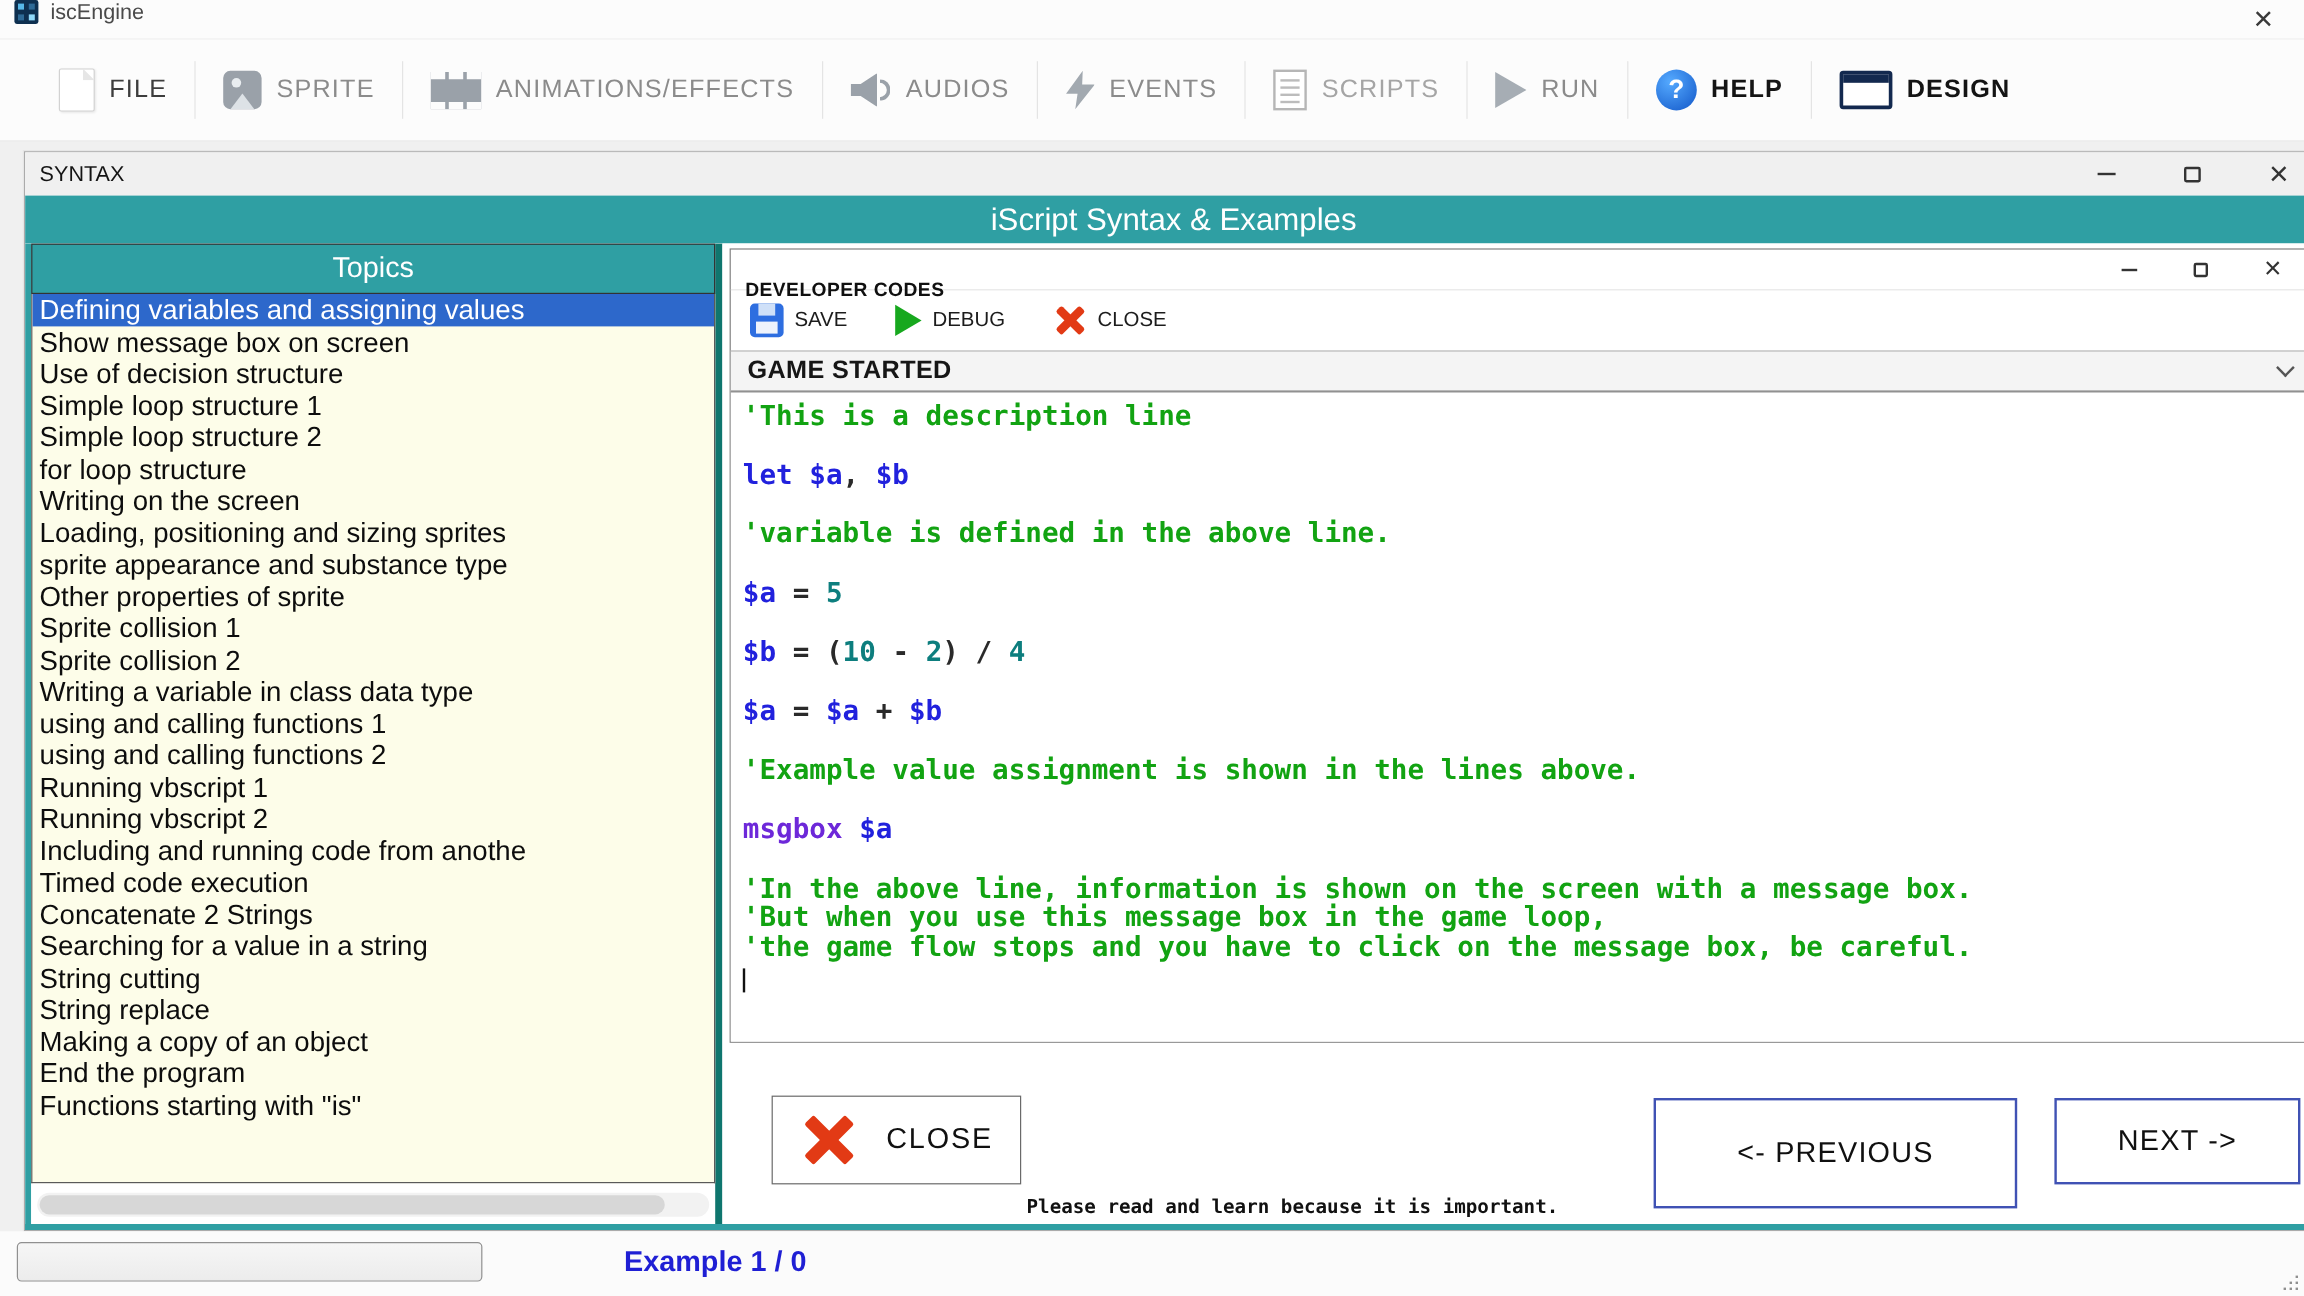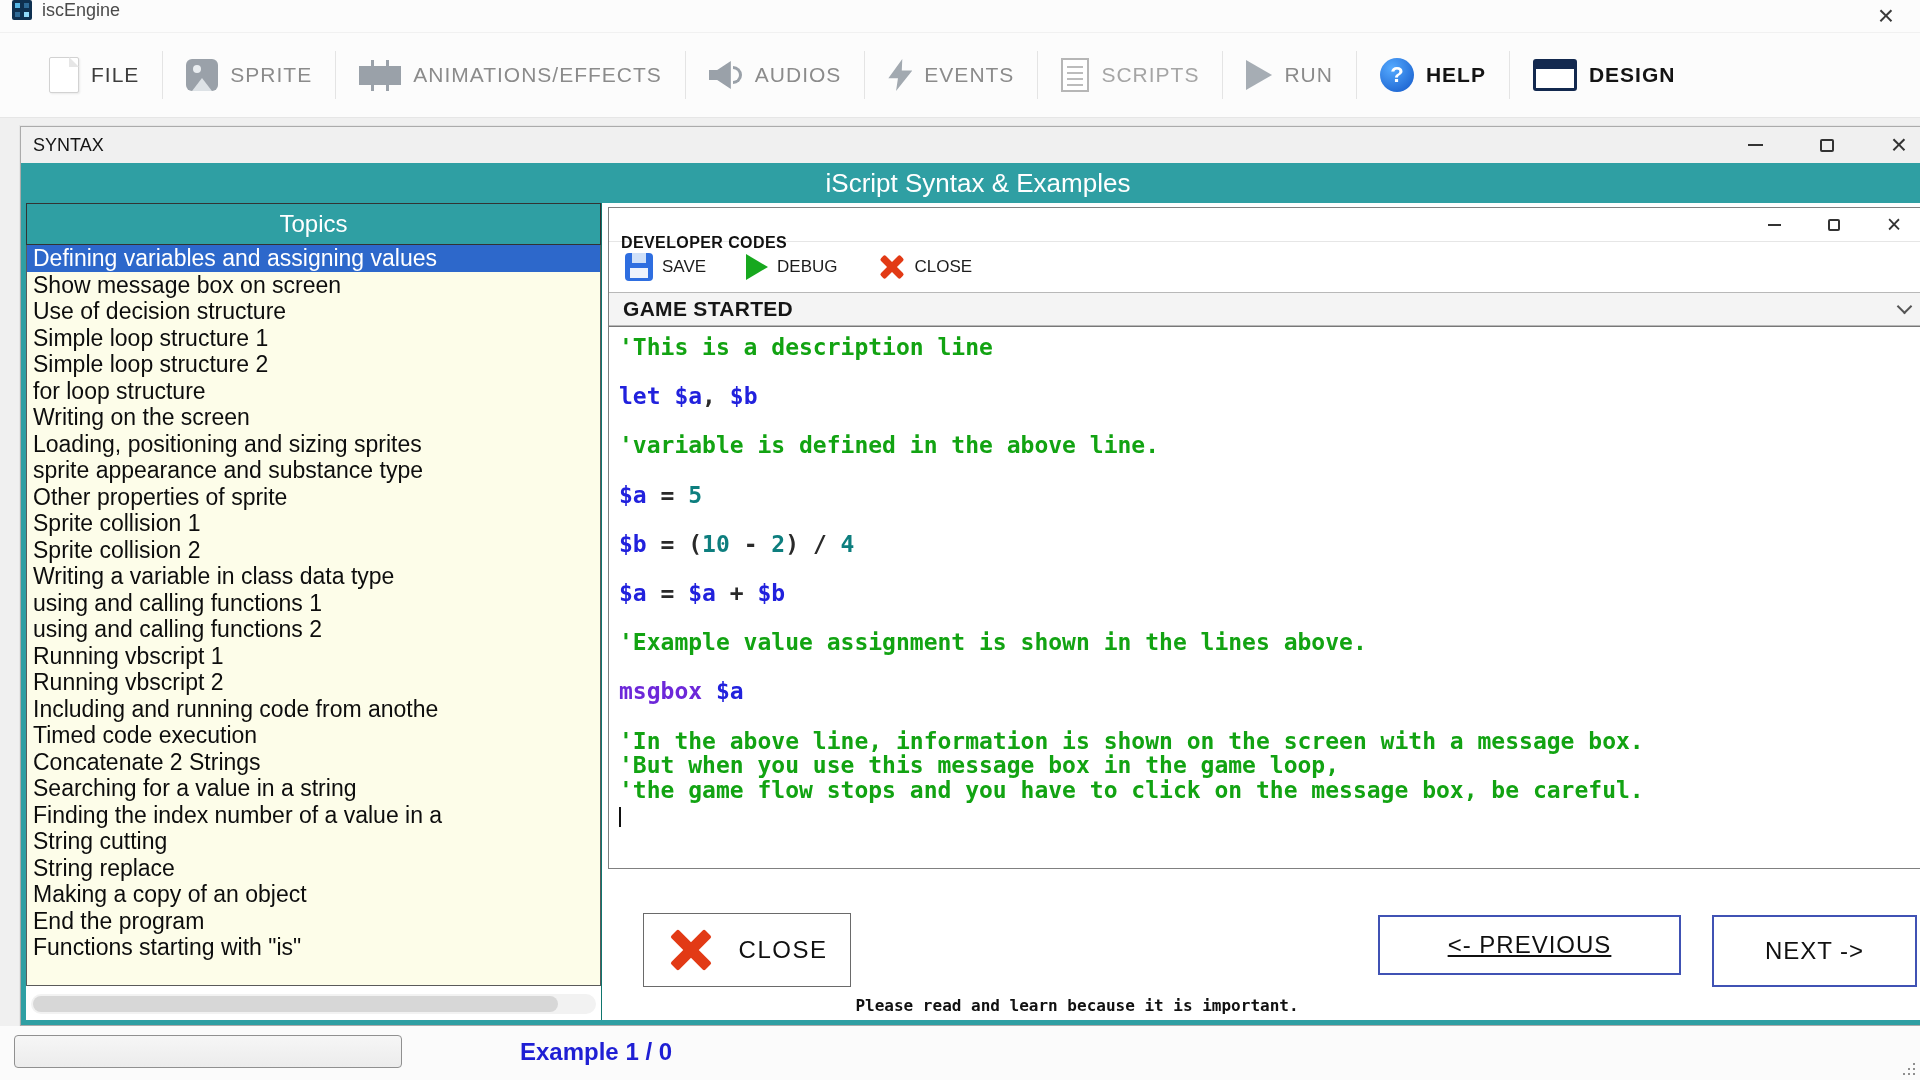--- a/index.html
+++ b/index.html
@@ -55,21 +55,21 @@
   .syn-title { font-size:18px; color:#141414; }
   .syn-controls { margin-left:auto; display:flex; height:100%; }
   .wbtn { width:72px; height:100%; display:flex; align-items:center; justify-content:center; cursor:pointer; }
   .ic-min { width:15px; height:2px; background:#333; }
   .ic-max { width:14px; height:13px; border:2px solid #333; border-radius:2px; }
   .ic-close:before { content:"\00D7"; font-size:28px; color:#333; font-weight:300; line-height:1; }
   .syn-banner { height:40px; background:#2f9fa3; color:#fff; font-size:26px; display:flex; align-items:center; justify-content:center; flex:none; }
   .syn-body { flex:1; display:flex; min-height:0; background:#fff; border:5px solid #2f9fa3; border-top:none; }
 
   
-  .topics-panel { width:576px; flex:none; display:flex; flex-direction:column; border-right:1px solid #0f766e; background:#fff; min-height:0; }
+  .topics-panel { width:576px; flex:none; display:flex; flex-direction:column; border-right:6px solid #0f766e; background:#fff; min-height:0; }
   .topics-header { height:42px; flex:none; background:#2f9fa3; border:1px solid #333; color:#fff; font-size:24px;
        display:flex; align-items:center; justify-content:center; }
   .topics-list { flex:1; min-height:0; background:#fdfde9; border:1px solid #5a5a5a; border-top:none; overflow:hidden; }
   .topic { height:26.5px; line-height:26.5px; font-size:23px; padding-left:6px; color:#0d0d0d; white-space:nowrap; overflow:hidden; }
   .topic.sel { background:#2d68cb; color:#fff; }
   .topics-hscroll { flex:none; height:20px; margin:8px 5px 6px 5px; background:#f2f2f2; border-radius:10px; position:relative; cursor:pointer; }
   .topics-hscroll-thumb { position:absolute; top:2px; bottom:2px; left:2px; width:93%; background:#d7d7d7; border-radius:8px; }
 
   
   .right-area { flex:1; position:relative; min-width:0; background:#fff; }
@@ -112,21 +112,21 @@
   .var { color:#2121dd; }
   .num { color:#0d7e7e; }
   .op  { color:#2a2a2a; }
   .fn  { color:#6d28d9; }
   .caret { display:inline-block; width:2px; height:20px; background:#111; vertical-align:text-bottom; }
 
   
   .footer-btn { position:absolute; background:#fff; display:flex; align-items:center; justify-content:center;
        font-size:24px; color:#101010; cursor:pointer; letter-spacing:1px; white-space:nowrap; }
   .close-big { top:710px; left:41px; width:208px; height:74px; border:1px solid #6a6a6a; gap:24px; letter-spacing:1.5px; }
-  .prev { top:712px; left:776px; width:303px; height:60px; border:2px solid #4052b4;text-decoration:underline; }
+  .prev { top:712px; left:776px; width:303px; height:92px; border:2px solid #4052b4; }
   .next { top:712px; left:1110px; width:205px; height:72px; border:2px solid #4052b4; }
   .footer-note { position:absolute; top:793px; left:240px; width:470px; text-align:center;
        font-family:"DejaVu Sans Mono","Liberation Mono",monospace; font-size:16px; font-weight:bold; color:#111; }
 
   
   .status-bar { position:absolute; left:0; right:0; bottom:0; height:54px; background:#fbfbfb; }
   .progress { position:absolute; left:14px; top:9px; width:388px; height:33px; border:1px solid #909090; border-radius:4px;
        background:linear-gradient(#f6f6f6,#ececec); }
   .example-label { position:absolute; left:520px; top:12px; font-size:24px; font-weight:600; color:#1f1fd4; }
   .grip { position:absolute; right:4px; bottom:4px; width:16px; height:16px; cursor:nwse-resize; }
@@ -228,21 +228,20 @@
           <div class="topic">Sprite collision 2</div>
           <div class="topic">Writing a variable in class data type</div>
           <div class="topic">using and calling functions 1</div>
           <div class="topic">using and calling functions 2</div>
           <div class="topic">Running vbscript 1</div>
           <div class="topic">Running vbscript 2</div>
           <div class="topic">Including and running code from anothe</div>
           <div class="topic">Timed code execution</div>
           <div class="topic">Concatenate 2 Strings</div>
           <div class="topic">Searching for a value in a string</div>
-          <div class="topic">Finding the index number of a value in a</div>
           <div class="topic">String cutting</div>
           <div class="topic">String replace</div>
           <div class="topic">Making a copy of an object</div>
           <div class="topic">End the program</div>
           <div class="topic">Functions starting with "is"</div>
         </div>
       <div class="topics-hscroll">
         <span class="topics-hscroll-thumb"></span>
       </div>
     </div>

